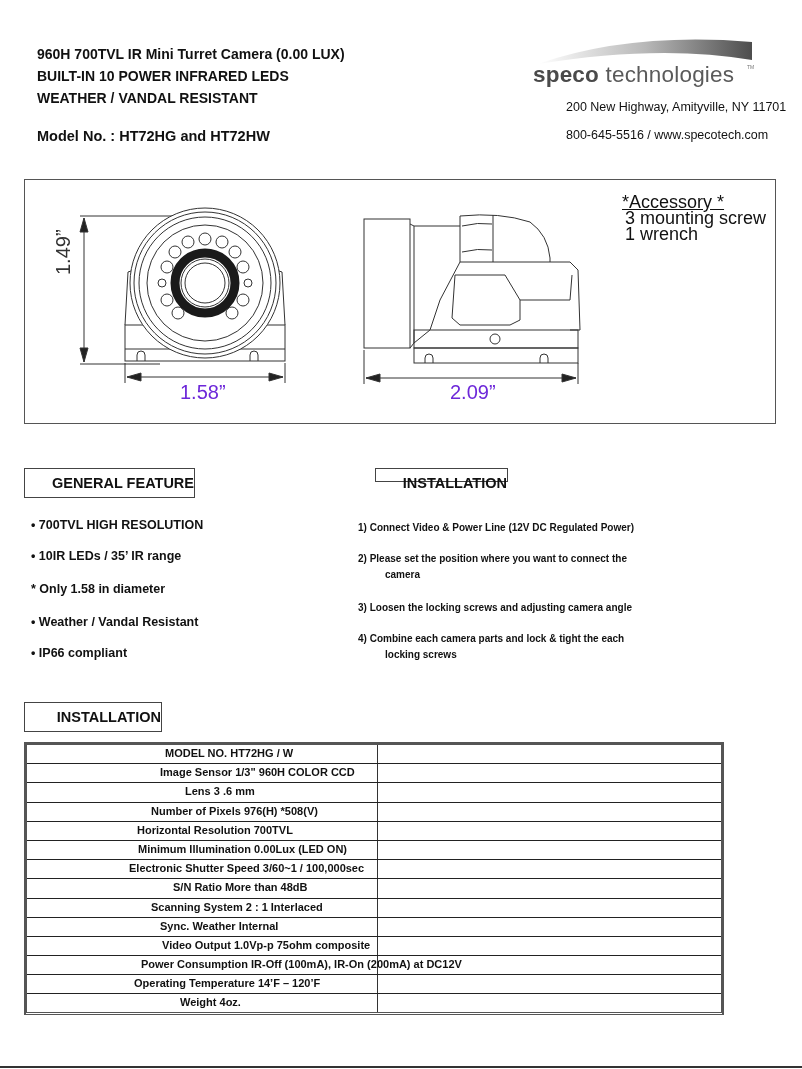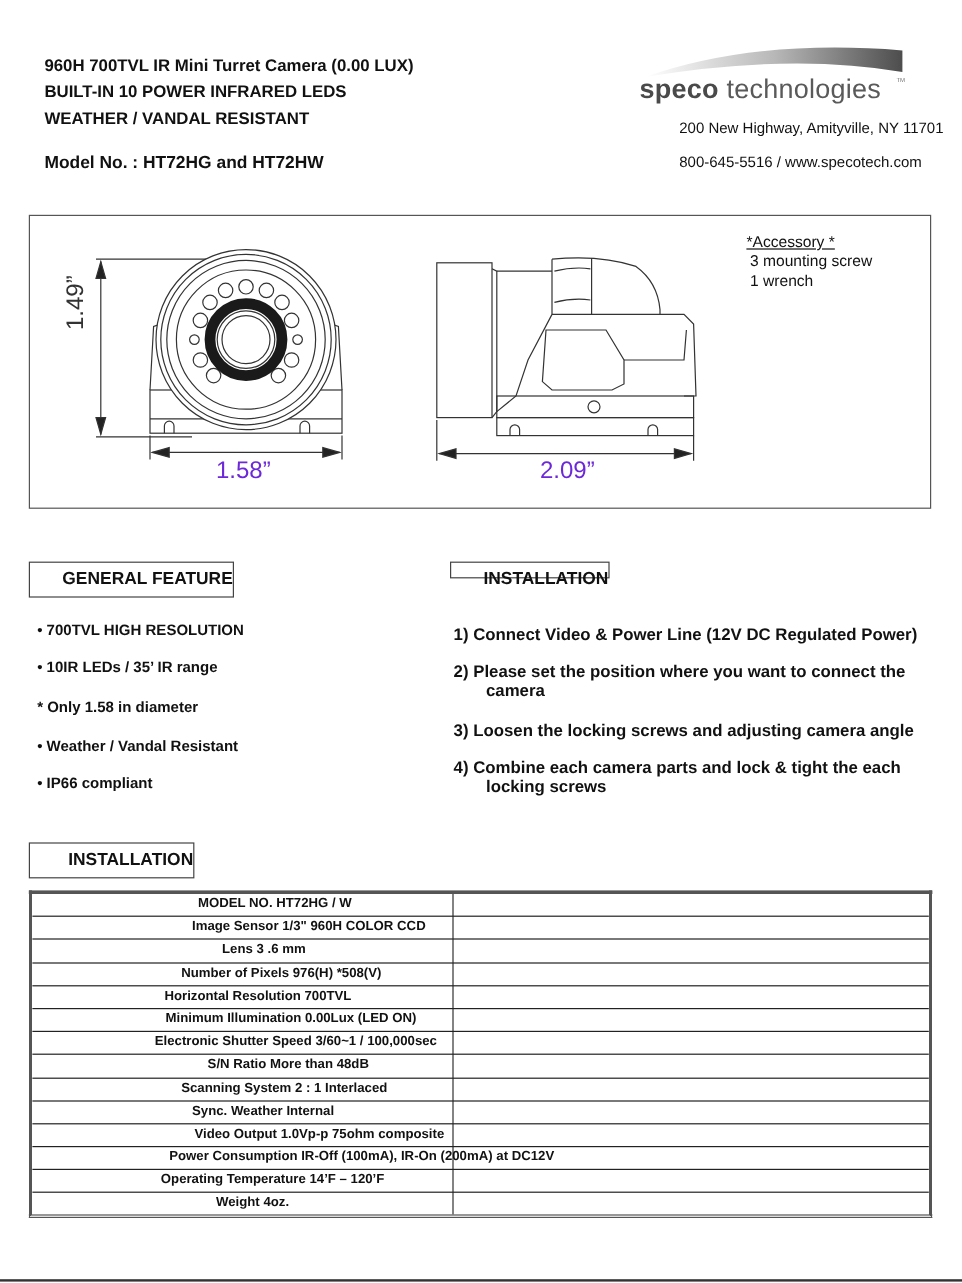--- a/index.html
+++ b/index.html
@@ -7,29 +7,29 @@
     .abs { position:absolute; }
     .title-line { position:absolute; left:37px; font-weight:bold; font-size:14px; line-height:17px; white-space:nowrap; }
     .model-line { position:absolute; left:37px; top:128px; font-weight:bold; font-size:14.5px; white-space:nowrap; }
     .logo { position:absolute; left:530px; top:38px; width:240px; height:56px; }
     .logo-text { position:absolute; left:533px; top:62px; font-size:22.5px; white-space:nowrap; color:#555; letter-spacing:0.2px; }
     .logo-text b { font-weight:bold; color:#4a4a4a; }
     .logo-text span.light { color:#5a5a5a; font-weight:normal; }
     .logo-tm { position:absolute; left:747px; top:64px; font-size:5px; color:#777; }
     .addr { position:absolute; left:530px; font-size:12.5px; white-space:nowrap; color:#111;margin-left:36px; }
     .drawing-box { position:absolute; left:24px; top:179px; width:752px; height:245px; border:1px solid #555; box-sizing:border-box; }
-    .accessory { position:absolute; left:622px; top:194px; font-size:13px; line-height:16px; color:#111; }
+    .accessory { position:absolute; left:622px; top:194px; font-size:18px; line-height:16px; color:#111; }
     .accessory .hdr { text-decoration:underline; }
     .dim { position:absolute; font-size:20px; color:#6d28d9; white-space:nowrap; }
     .dim-v { position:absolute; left:52px; top:275px; font-size:20px; color:#333; transform:rotate(-90deg); transform-origin:left top; white-space:nowrap; }
     .sec-box { position:absolute; border:1px solid #444; font-weight:bold; font-size:14.5px; box-sizing:border-box; padding:0 0 0 12px; line-height:28px; background:#fff;text-align:right; }
     .feature { position:absolute; left:31px; font-weight:bold; font-size:12.5px; white-space:nowrap; }
-    .install { position:absolute; left:378px; font-weight:bold; font-size:14px; line-height:16px; white-space:nowrap; }
+    .install { position:absolute; left:358px; font-weight:bold; font-size:10px; line-height:16px; white-space:nowrap; }
     .install .cont { padding-left:27px; display:block; }
-    .spec-table { position:absolute; left:24px; top:742px; width:753px; height:273px; box-sizing:border-box; border-top:3px solid #555; border-left:3px solid #555; border-right:3px solid #555; border-bottom:3px double #555;text-decoration:underline; }
+    .spec-table { position:absolute; left:24px; top:742px; width:700px; height:273px; box-sizing:border-box; border-top:3px solid #555; border-left:3px solid #555; border-right:3px solid #555; border-bottom:3px double #555;text-decoration:underline; }
     .spec-row { position:relative; height:19.2px; border-bottom:1px solid #222; box-sizing:border-box; }
     .spec-row:last-child { border-bottom:none; }
     .spec-row .txt { position:absolute; top:2px; font-weight:bold; font-size:11px; white-space:nowrap; }
     .col-div { position:absolute; left:350px; top:0; bottom:0; width:1px; background:#333; }
     .bottom-rule { position:absolute; left:0; top:1066px; width:802px; height:2px; background:#333; }
   </style>
 </head>
 <body>
 
 <div>

